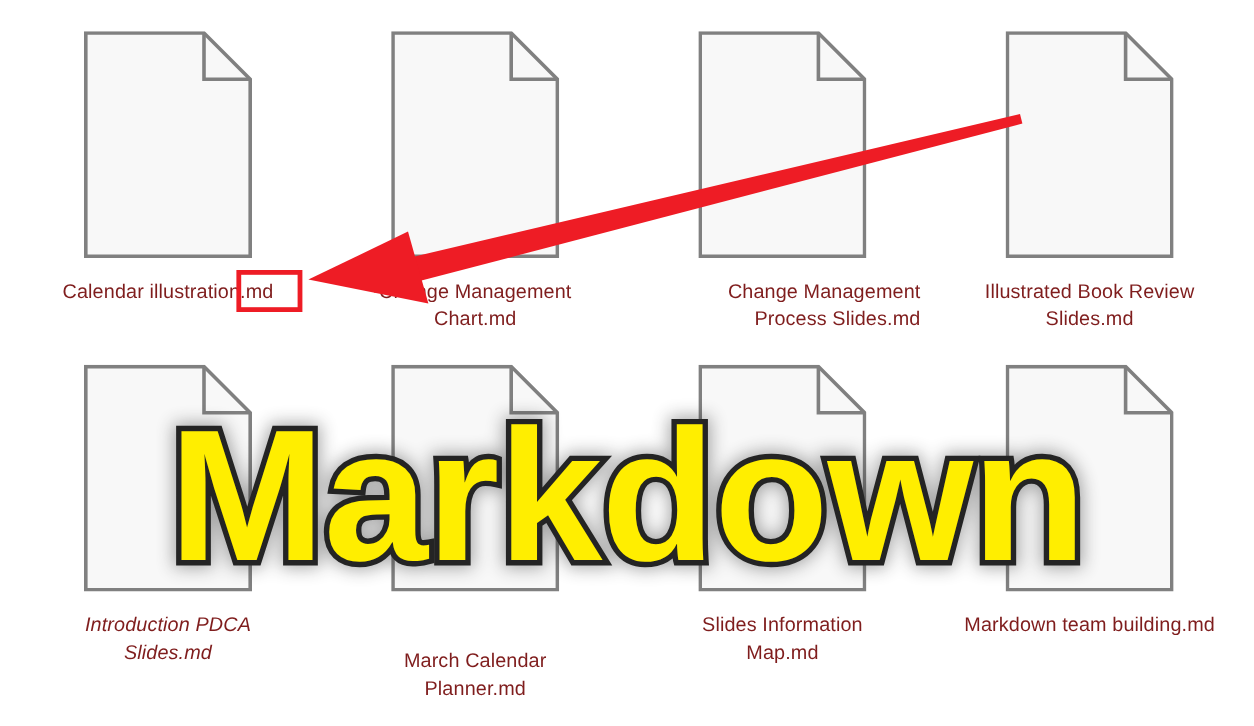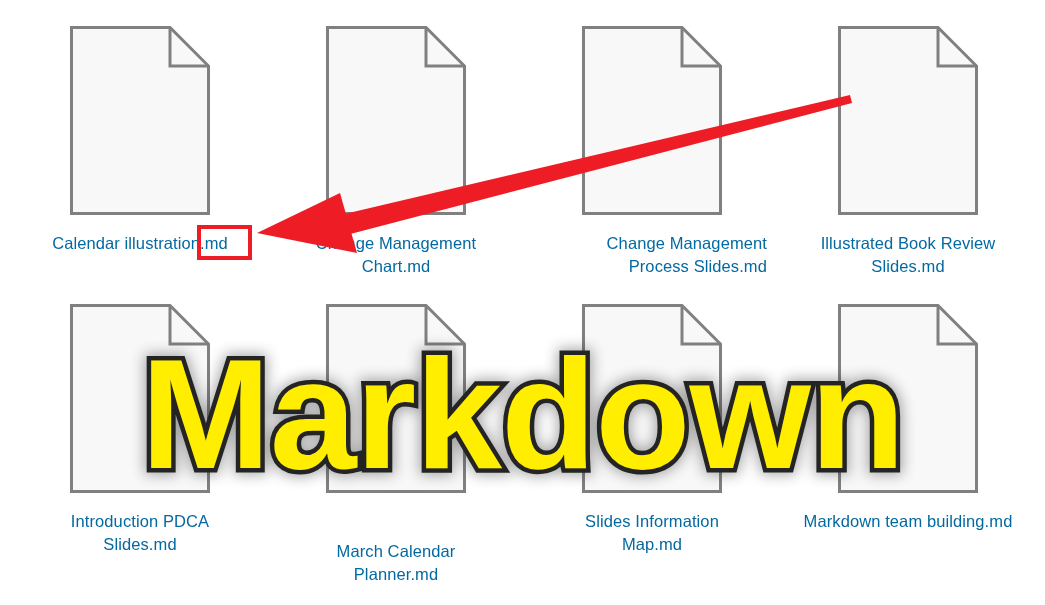--- a/index.html
+++ b/index.html
@@ -34,21 +34,21 @@
     margin: 0 auto;
   }
 
   .file-label {
     display: block;
     margin: 0 auto;
     width: 230px;
     font-family: "Liberation Sans", sans-serif;
     font-size: 16.5px;
     line-height: 23px;
-    color: #0369a1;
+    color: #7f1d1d;
     letter-spacing: 0.1px;
     white-space: pre-line;
     word-wrap: break-word;
   }
 
   
   #highlight-box {
     position: absolute;
     left: 197px;
     top: 225px;
@@ -164,21 +164,21 @@
       <div class="file-cell" style="left: 780px; top: 232px; text-align: center;">
         <span class="file-label">Illustrated Book Review
 Slides.md</span>
       </div>
       <div class="file-cell" style="left: 12px; top: 304px;">
         <svg class="file-icon" width="140" height="189" viewBox="0 0 140 189">
           <path d="M1.5,1.5 H100 L138.5,40 V187.5 H1.5 Z" fill="#f8f8f8" stroke="#808080" stroke-width="3" stroke-linejoin="miter"></path>
           <path d="M100,1.5 V40 H138.5" fill="none" stroke="#808080" stroke-width="3" stroke-linejoin="miter"></path>
         </svg>
       </div>
-      <div class="file-cell" style="left: 12px; top: 510px;">
+      <div class="file-cell" style="left: 12px; top: 510px; font-style: italic;">
         <span class="file-label">Introduction PDCA
 Slides.md</span>
       </div>
       <div class="file-cell" style="left: 268px; top: 304px;">
         <svg class="file-icon" width="140" height="189" viewBox="0 0 140 189">
           <path d="M1.5,1.5 H100 L138.5,40 V187.5 H1.5 Z" fill="#f8f8f8" stroke="#808080" stroke-width="3" stroke-linejoin="miter"></path>
           <path d="M100,1.5 V40 H138.5" fill="none" stroke="#808080" stroke-width="3" stroke-linejoin="miter"></path>
         </svg>
       </div>
       <div class="file-cell" style="left: 268px; top: 510px; margin-top: 30px;">

